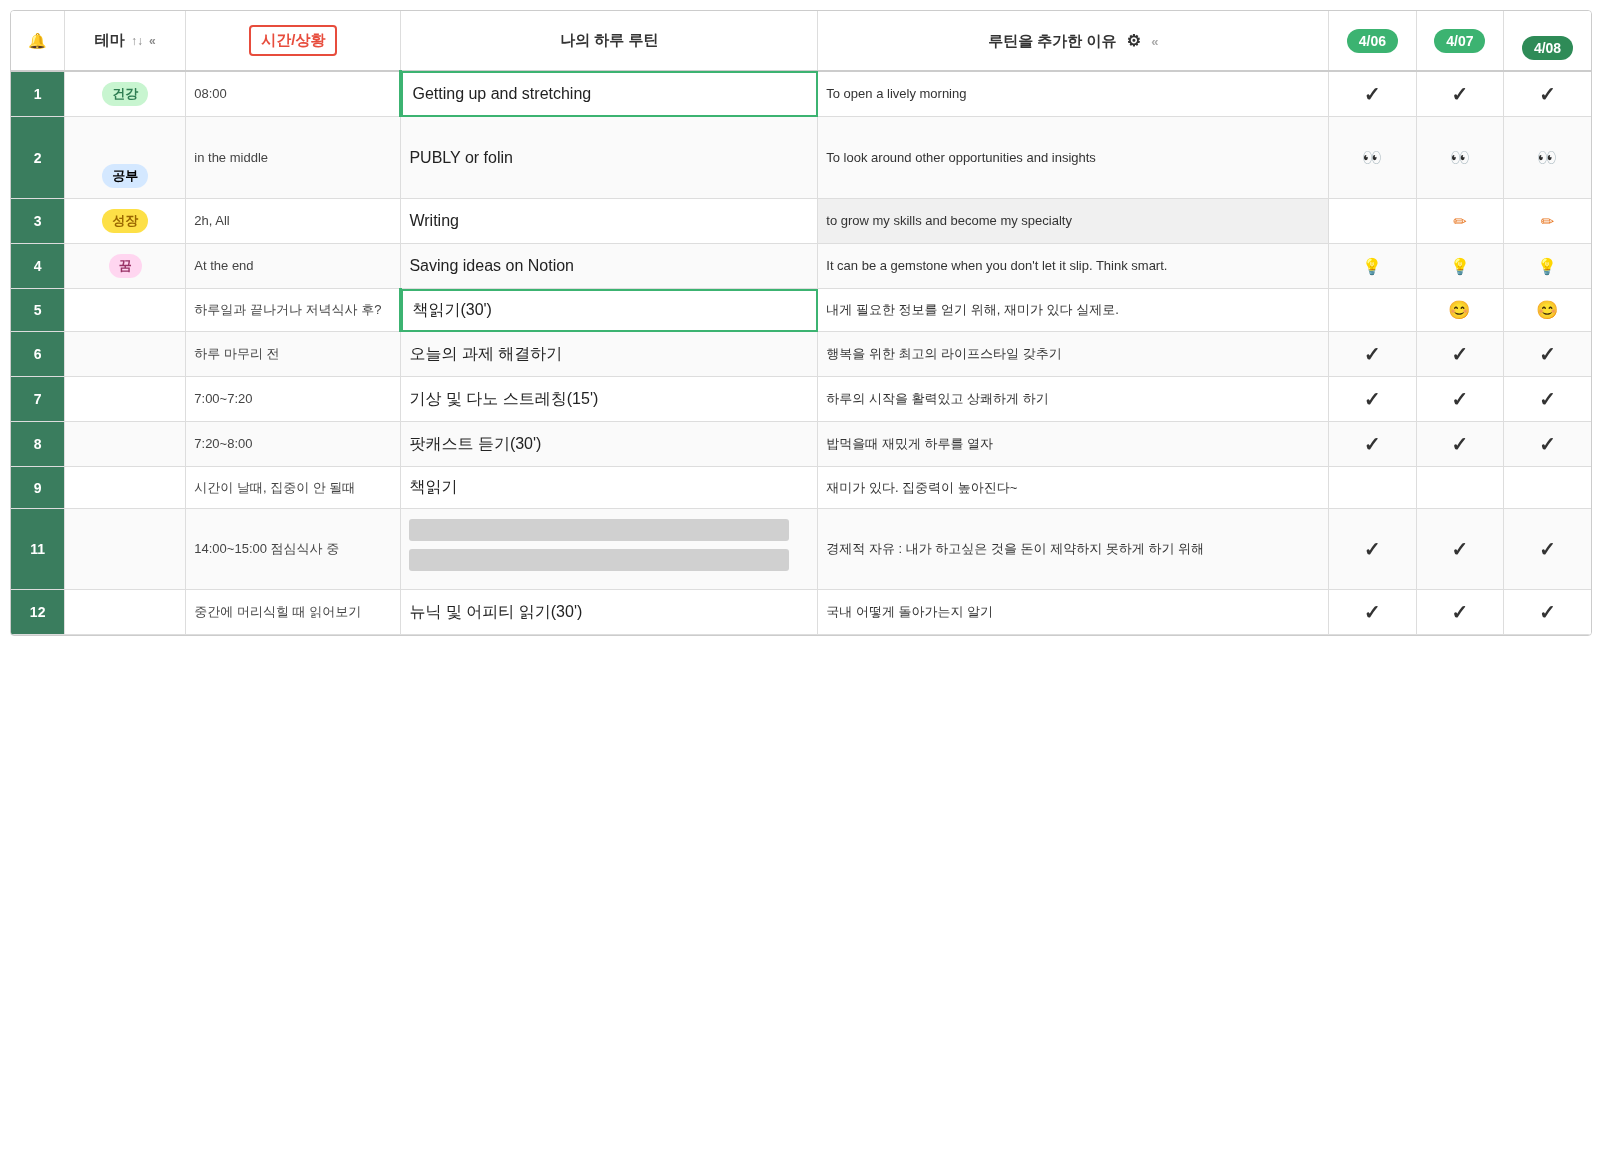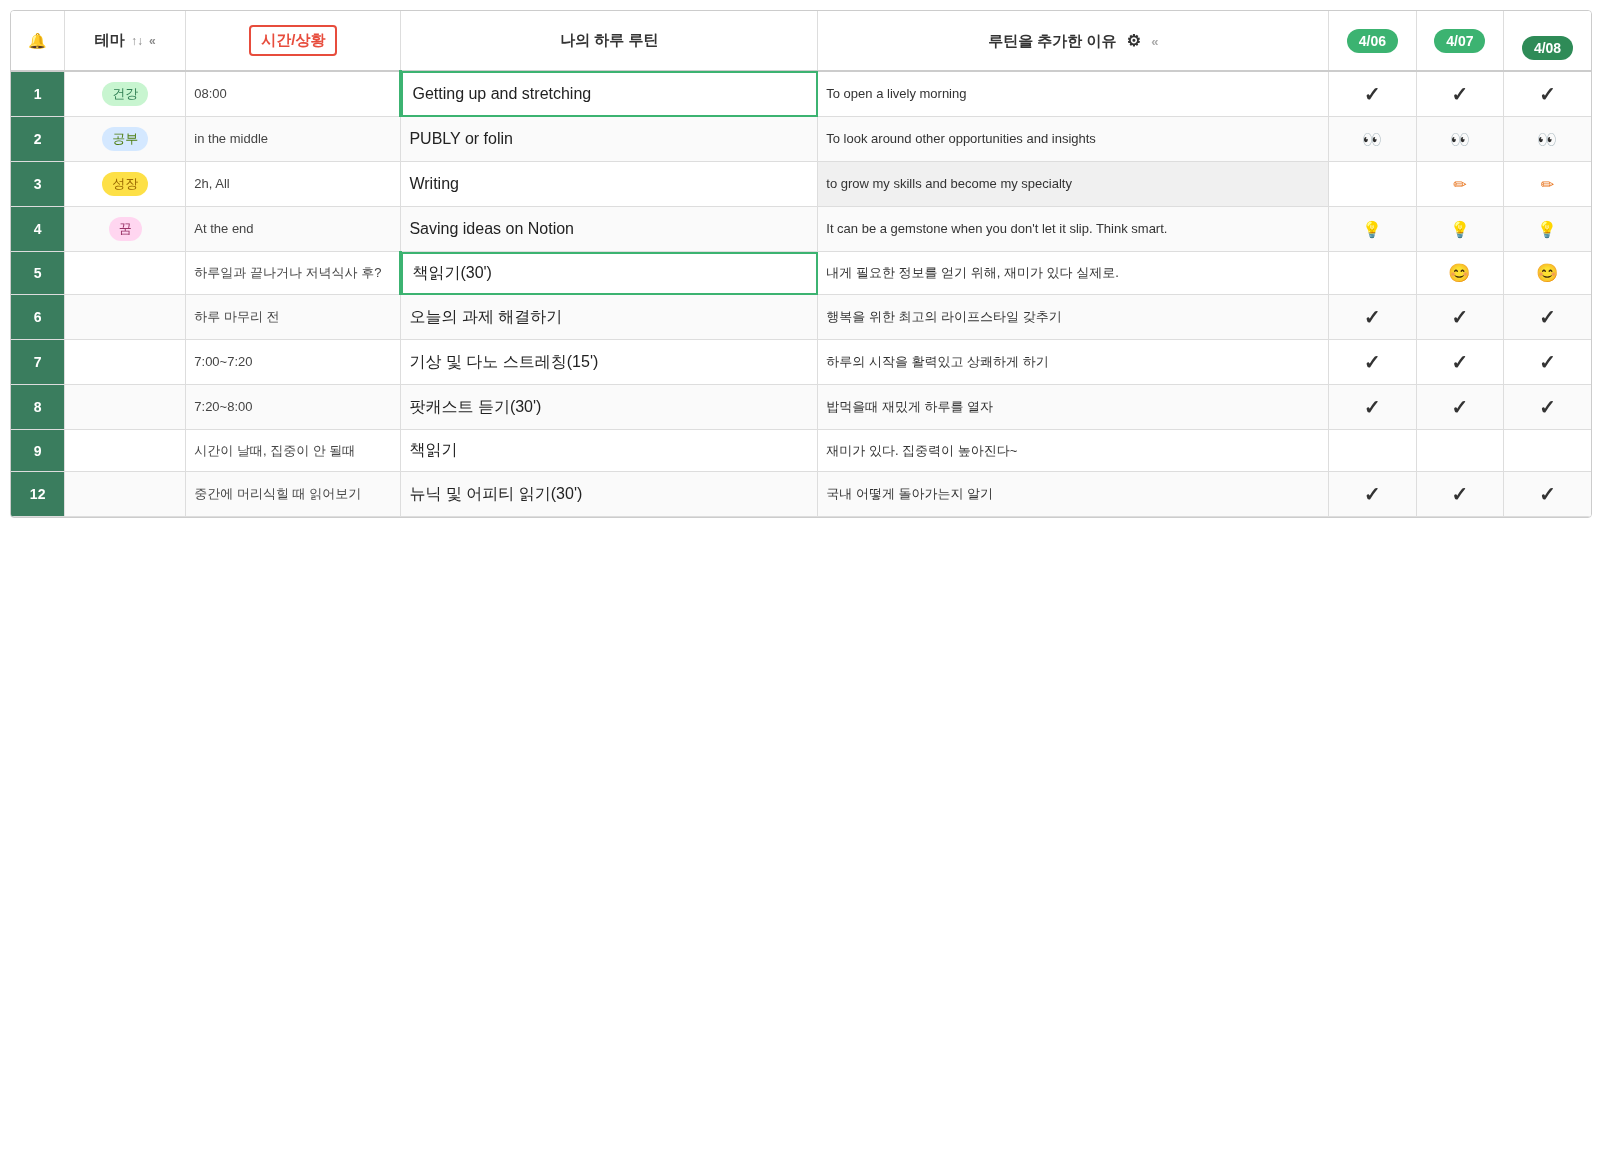--- a/index.html
+++ b/index.html
@@ -93,25 +93,25 @@
       font-weight: 700;
       font-size: 14px;
       width: 40px;
     }
 
     .tag {
       display: inline-block;
       border-radius: 20px;
       padding: 3px 10px;
       font-size: 13px;
-      font-weight: 400;
+      font-weight: 700;
       text-align: center;
     }
     .tag-health { background: #c8f5d0; color: #2e7d52; }
-    .tag-study { background: #d4e8ff; color: #4d7c0f; }
+    .tag-study { background: #d4e8ff; color: #000000; margin-top: 37px; }
     .tag-growth { background: #fde047; color: #996600; }
     .tag-dream { background: #ffd6f0; color: #993366; }
 
     .time-cell {
       color: #444;
       font-size: 13px;
       line-height: 1.5;
     }
 
     .routine-cell {
@@ -286,20 +286,30 @@
             <td class="num-cell">9</td>
             <td style="text-align: center;"></td>
             <td class="time-cell">시간이 날때, 집중이 안 될때</td>
             <td class="routine-cell">책읽기</td>
             <td class="reason-cell">재미가 있다. 집중력이 높아진다~</td>
             <td class="check-cell"></td>
             <td class="check-cell"></td>
             <td class="check-cell"></td>
           </tr>
           <tr>
+            <td class="num-cell">11</td>
+            <td style="text-align: center;"></td>
+            <td class="time-cell">14:00~15:00 점심식사 중</td>
+            <td class="routine-cell"><span class="blurred-cell-wide"></span><br><span class="blurred-cell-wide"></span></td>
+            <td class="reason-cell">경제적 자유 : 내가 하고싶은 것을 돈이 제약하지 못하게 하기 위해</td>
+            <td class="check-cell"><span style="font-size:20px; font-weight:bold;">✓</span></td>
+            <td class="check-cell"><span style="font-size:20px; font-weight:bold;">✓</span></td>
+            <td class="check-cell"><span style="font-size:20px; font-weight:bold;">✓</span></td>
+          </tr>
+          <tr>
             <td class="num-cell">12</td>
             <td style="text-align: center;"></td>
             <td class="time-cell">중간에 머리식힐 때 읽어보기</td>
             <td class="routine-cell">뉴닉 및 어피티 읽기(30')</td>
             <td class="reason-cell">국내 어떻게 돌아가는지 알기</td>
             <td class="check-cell"><span style="font-size:20px; font-weight:bold;">✓</span></td>
             <td class="check-cell"><span style="font-size:20px; font-weight:bold;">✓</span></td>
             <td class="check-cell"><span style="font-size:20px; font-weight:bold;">✓</span></td>
           </tr>
         </tbody>

